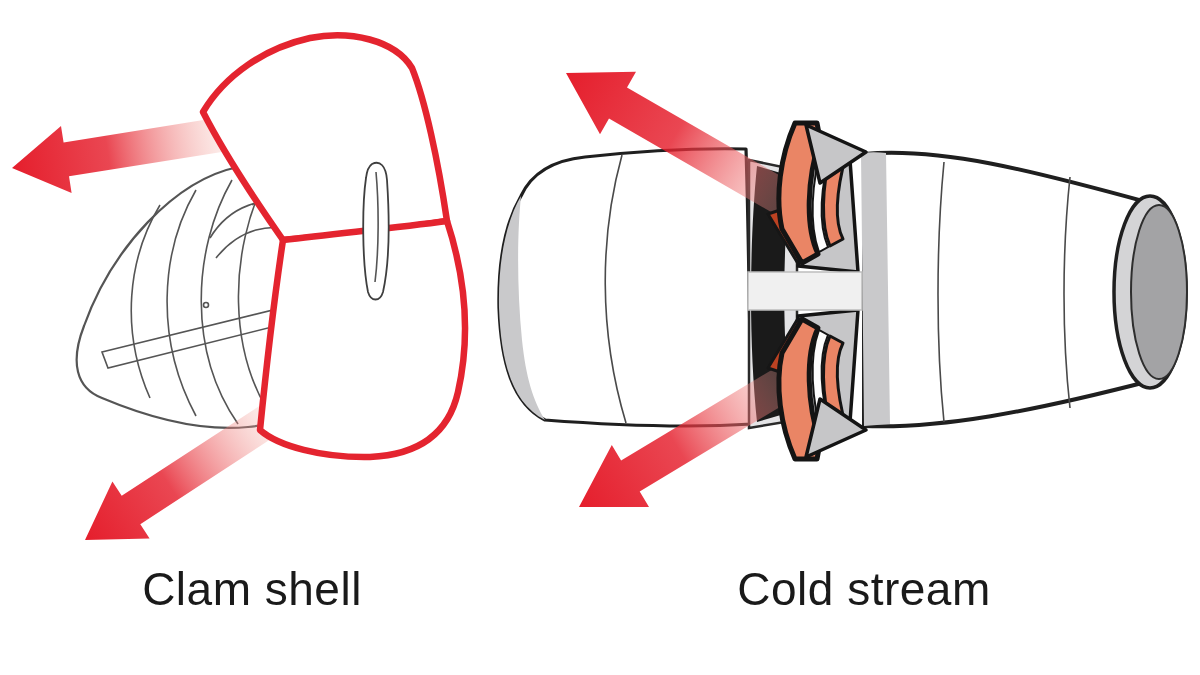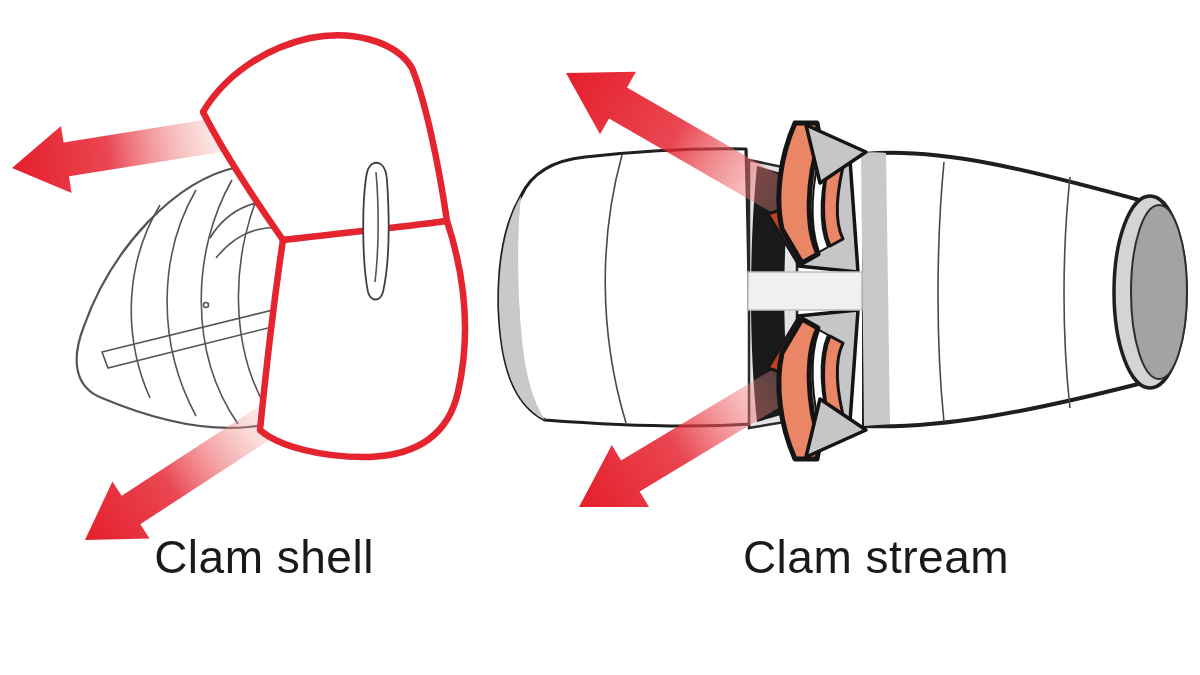--- a/index.html
+++ b/index.html
@@ -5,29 +5,28 @@
   html,body{margin:0;padding:0;}
   .canvas{
     position:relative;
     width:1200px;height:675px;
     background:var(--background,#fff);
     overflow:hidden;
     font-family:"Liberation Sans", sans-serif;
   }
   .fig-label{
     position:absolute;
-    top:530px;
+    top:562px;
     transform:translateX(-50%);
     font-size:46px;
     font-weight:400;
     letter-spacing:0.5px;
     color:var(--label-color,#1a1a1a);
     white-space:nowrap;
     user-select:none;
-    margin-left:12px;
   }
   .fig-label.left{left:252px;}
   .fig-label.right{left:864px;}
 
   
   .door{fill:#ffffff;stroke:var(--door-red);stroke-width:6.5;stroke-linejoin:round;stroke-linecap:round;}
   .lineart{fill:none;stroke:var(--lineart-gray);stroke-width:1.6;}
   .lineart-outer{fill:#ffffff;stroke:var(--lineart-gray);stroke-width:2.2;}
   .blob{fill:#ffffff;stroke:#3f3f3f;stroke-width:1.8;}
   .cowl{fill:#ffffff;stroke:var(--outline-dark);stroke-width:3.2;stroke-linejoin:round;}
@@ -167,14 +166,14 @@
       <g transform="translate(0,582) scale(1,-1)">
         <use href="#cascadeTop"></use>
       </g>
 
       <rect class="beam" x="748" y="272" width="114" height="38"></rect>
     </g>
   </svg>
 
   
   <div class="fig-label left">Clam shell</div>
-  <div class="fig-label right">Clam stream</div>
+  <div class="fig-label right">Cold stream</div>
 </div>
 
 </body></html>

